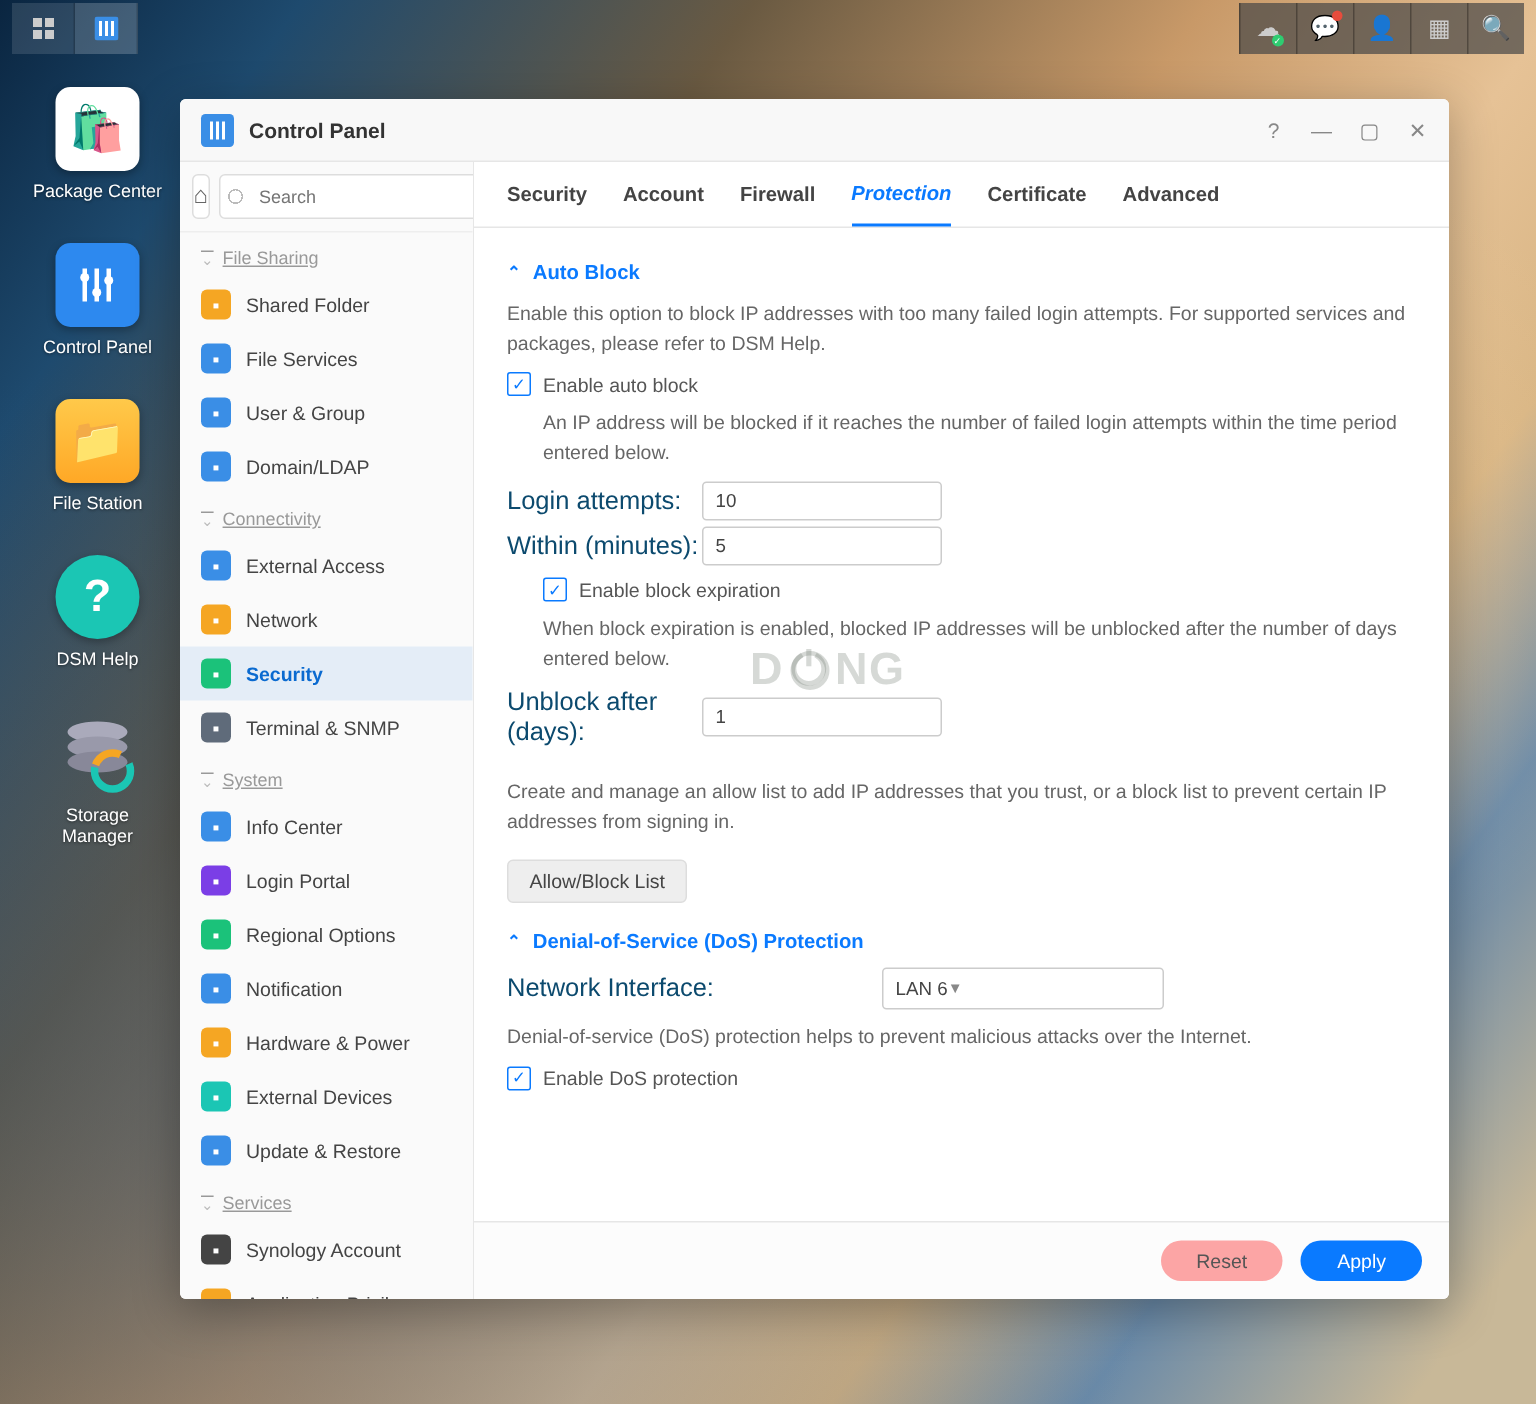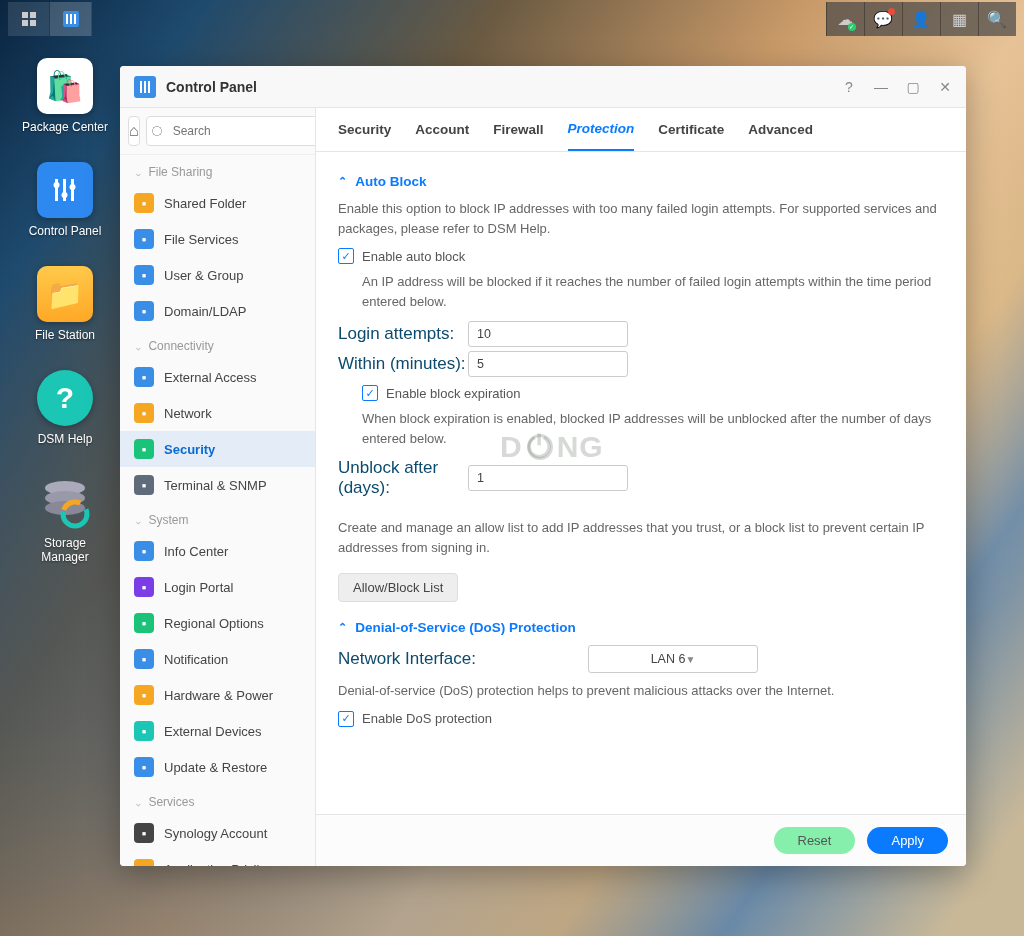--- a/index.html
+++ b/index.html
@@ -20,44 +20,44 @@
 .win-title { height: 42px; display: flex; align-items: center; padding: 0 14px; border-bottom: 1px solid #e6e6e6; background:#f8f8f8; }
 .win-title .t-icon { width: 22px; height: 22px; background:#3a8ee6; border-radius:3px; margin-right:10px; display:flex; align-items:center; justify-content:center; }
 .win-title .t-text { font-size: 14px; font-weight: 600; color: #333; }
 .win-ctrls { margin-left: auto; display: flex; gap: 18px; align-items: center; }
 .win-ctrls span { color: #888; cursor: pointer; font-size: 14px; width:14px; text-align:center; }
 .win-body { flex: 1; display: flex; min-height: 0; }
 .sidebar { width: 196px; border-right: 1px solid #e6e6e6; background: #fafafa; display: flex; flex-direction: column; overflow-y: auto; }
 .search-row { display: flex; align-items: center; padding: 8px; gap: 6px; border-bottom: 1px solid #eee; }
 .home-btn { width: 30px; height: 30px; border: 1px solid #ddd; border-radius: 4px; background:#fff; display:flex; align-items:center; justify-content:center; color:#666; cursor:pointer; }
 .search-inp { flex:1; height: 30px; border: none; border-radius: 4px; background:#fff; padding: 0 6px 0 26px; font-size: 12px; color:#666; outline:none; background-image: radial-gradient(circle at 10px 50%, transparent 4px, #bbb 4px, #bbb 5px, transparent 5px); border:1px solid #ddd;}
-.group-hdr { padding: 10px 14px 6px; font-size: 12px; color: #999; display:flex; align-items:center; gap:6px;}
+.group-hdr { padding: 10px 14px 6px; font-size: 12px; color: #999; display:flex; align-items:center; gap:6px;text-decoration:underline;}
 .group-hdr::before { content:"⌃"; font-size:10px; transform: rotate(180deg); color:#bbb; }
 .nav-item { display: flex; align-items: center; gap: 10px; padding: 8px 14px; font-size: 13px; color: #444; cursor: pointer; }
 .nav-item.active { background: #e4edf7; color: #0a6ad0; font-weight:600; }
 .nav-item .ni-icon { width: 20px; height: 20px; border-radius: 4px; display:flex; align-items:center; justify-content:center; font-size:13px; color:#fff; flex-shrink:0; }
 .content { flex: 1; display: flex; flex-direction: column; min-width:0; }
 .tabs { display: flex; gap: 24px; padding: 0 22px; border-bottom: 1px solid #e6e6e6; height: 44px; align-items: center; }
 .tab { font-size: 13.5px; font-weight: 600; color: #444; cursor: pointer; height:100%; display:flex; align-items:center; }
 .tab.active { color: #0a7aff; border-bottom: 2px solid #0a7aff; font-style: italic; }
 .scroll-area { flex: 1; overflow-y: auto; padding: 18px 22px 4px; font-size: 13px; color: #555; }
 .sec-hdr { display: flex; align-items:center; gap:8px; color:#0a7aff; font-weight:600; font-size:13.5px; margin: 4px 0 10px; cursor:pointer;}
 .sec-hdr .chev { font-size:11px; }
 .desc { color:#666; line-height:1.5; margin-bottom:10px; }
 .chk-row { display:flex; align-items:center; gap:8px; margin: 4px 0 8px; }
 .chk { width:16px; height:16px; border:1.5px solid #0a7aff; border-radius:2px; display:flex; align-items:center; justify-content:center; color:#0a7aff; font-size:11px; cursor:pointer; background:#fff;}
 .indent { margin-left: 24px; }
 .field-row { display:flex; align-items:center; margin: 4px 0; }
 .field-row label { width: 130px; color:#0c4a6e; font-size:17px; }
 .tin { width: 160px; height: 26px; border: 1px solid #ccc; border-radius:3px; padding: 0 8px; font-size:12.5px; color:#444; }
-.sel { width: 170px; height: 28px; border:1px solid #ccc; border-radius:3px; background:#fff; padding:0 8px; font-size:12.5px; color:#444; cursor:pointer; display:flex; align-items:center; justify-content:center;}
+.sel { width: 188px; height: 28px; border:1px solid #ccc; border-radius:3px; background:#fff; padding:0 8px; font-size:12.5px; color:#444; cursor:pointer; display:flex; align-items:center; justify-content:flex-start;}
 .btn-gray { display:inline-block; padding: 6px 14px; background:#eee; border:1px solid #ddd; border-radius:4px; font-size:13px; color:#444; cursor:pointer; margin:6px 0 14px;}
 .footer { height: 52px; border-top:1px solid #e6e6e6; display:flex; align-items:center; justify-content:flex-end; gap:12px; padding:0 18px; background:#fcfcfc;}
 .btn { padding: 6px 24px; border-radius:14px; font-size:13px; cursor:pointer; border:none; }
-.btn.reset { background:#86efac; color:#555; }
+.btn.reset { background:#fca5a5; color:#555; }
 .btn.apply { background:#0a7aff; color:#fff; }
 .watermark { position:absolute; top:430px; left:500px; font-size:30px; font-weight:700; color:rgba(120,130,120,0.3); letter-spacing:1px; pointer-events:none; display:flex; align-items:center; gap:4px;}
 .watermark .circ { width:26px; height:26px; border:3px solid rgba(120,130,120,0.3); border-radius:50%; display:inline-flex; align-items:center; justify-content:center;}
 svg { display:block; }
 </style>
 </head>
 <body>
 
 <div class="wallpaper"></div>
 

